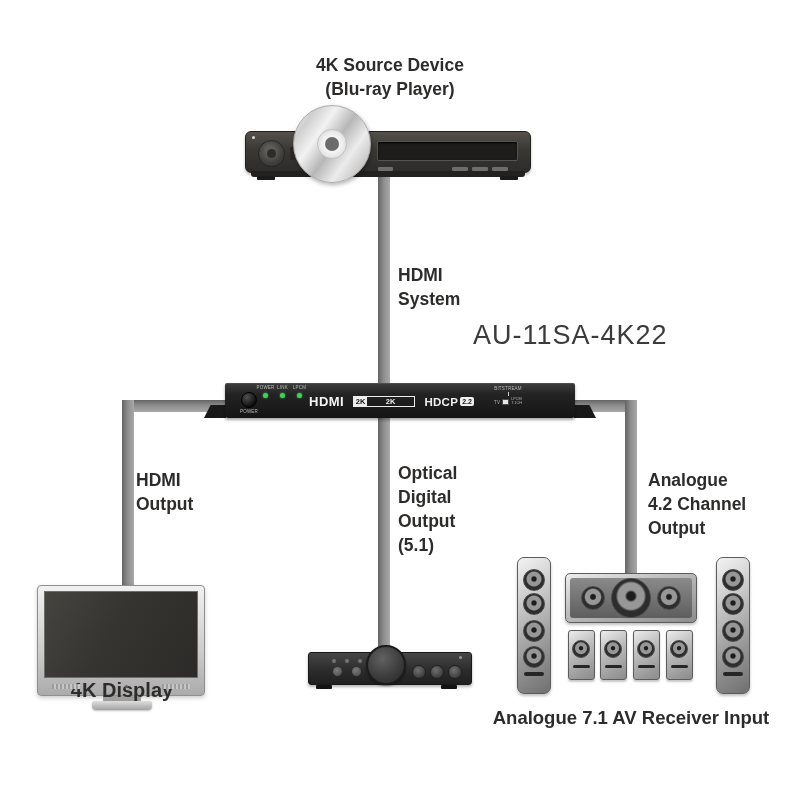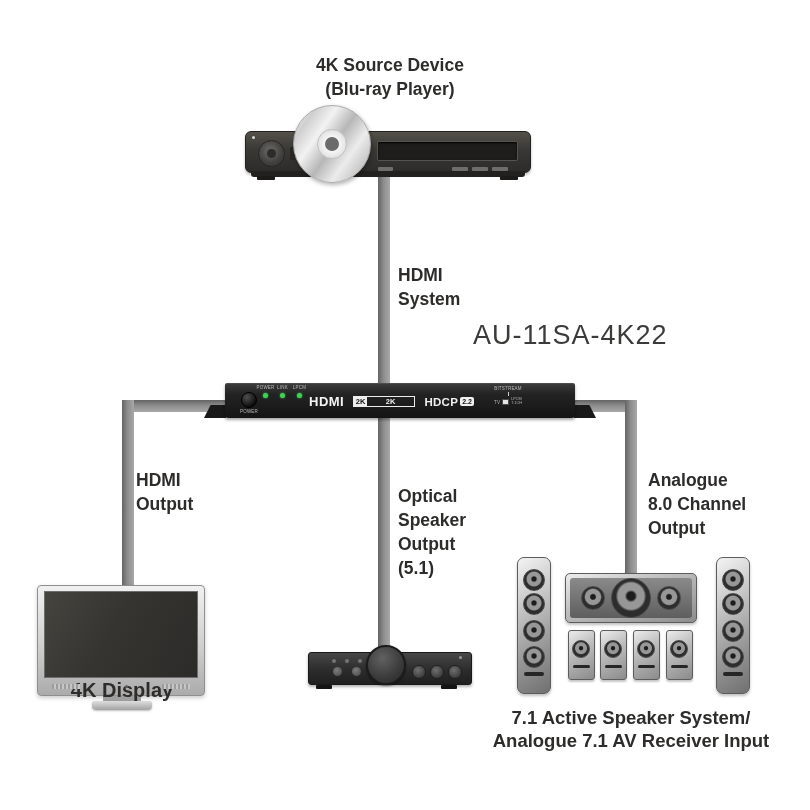--- a/index.html
+++ b/index.html
@@ -203,29 +203,29 @@
         <div>LPCM</div>
         <div>7.1CH</div>
       </span>
     </div>
   </div>
 
   <div class="abs lbl" style="left:136px; top:468px; z-index:3;">
     <div>HDMI</div>
     <div>Output</div>
   </div>
-  <div class="abs lbl" style="left:398px; top:484px; z-index:3;">
+  <div class="abs lbl" style="left:398px; top:461px; z-index:3;">
     <div>Optical</div>
-    <div>Speaker</div>
+    <div>Digital</div>
     <div>Output</div>
     <div>(5.1)</div>
   </div>
   <div class="abs lbl" style="left:648px; top:468px; z-index:3;">
     <div>Analogue</div>
-    <div>8.0 Channel</div>
+    <div>4.2 Channel</div>
     <div>Output</div>
   </div>
 
   <div class="abs tv-neck"></div>
   <div class="abs tv-base"></div>
   <div class="abs tv-frame"></div>
   <div class="abs tv-screen"></div>
   <div class="abs tv-grill" style="left:52px;"></div>
   <div class="abs tv-grill" style="left:162px;"></div>
   <div class="abs tv-dot"></div>
@@ -272,17 +272,16 @@
   <div class="driver" style="left:604px; top:640px; width:18px; height:18px;"></div>
   <div class="slit" style="left:605px; top:665px; width:17px; height:3px;"></div>
   <div class="abs ssp" style="left:633px;"></div>
   <div class="driver" style="left:637px; top:640px; width:18px; height:18px;"></div>
   <div class="slit" style="left:638px; top:665px; width:17px; height:3px;"></div>
   <div class="abs ssp" style="left:666px;"></div>
   <div class="driver" style="left:670px; top:640px; width:18px; height:18px;"></div>
   <div class="slit" style="left:671px; top:665px; width:17px; height:3px;"></div>
 
   <div class="abs speakers-lbl center" style="left:485px; top:706px; width:292px; z-index:3;">
-    <div>7.1 Active Speaker System/</div>
     <div>Analogue 7.1 AV Receiver Input</div>
   </div>
 
 </div>
 
 </body></html>

